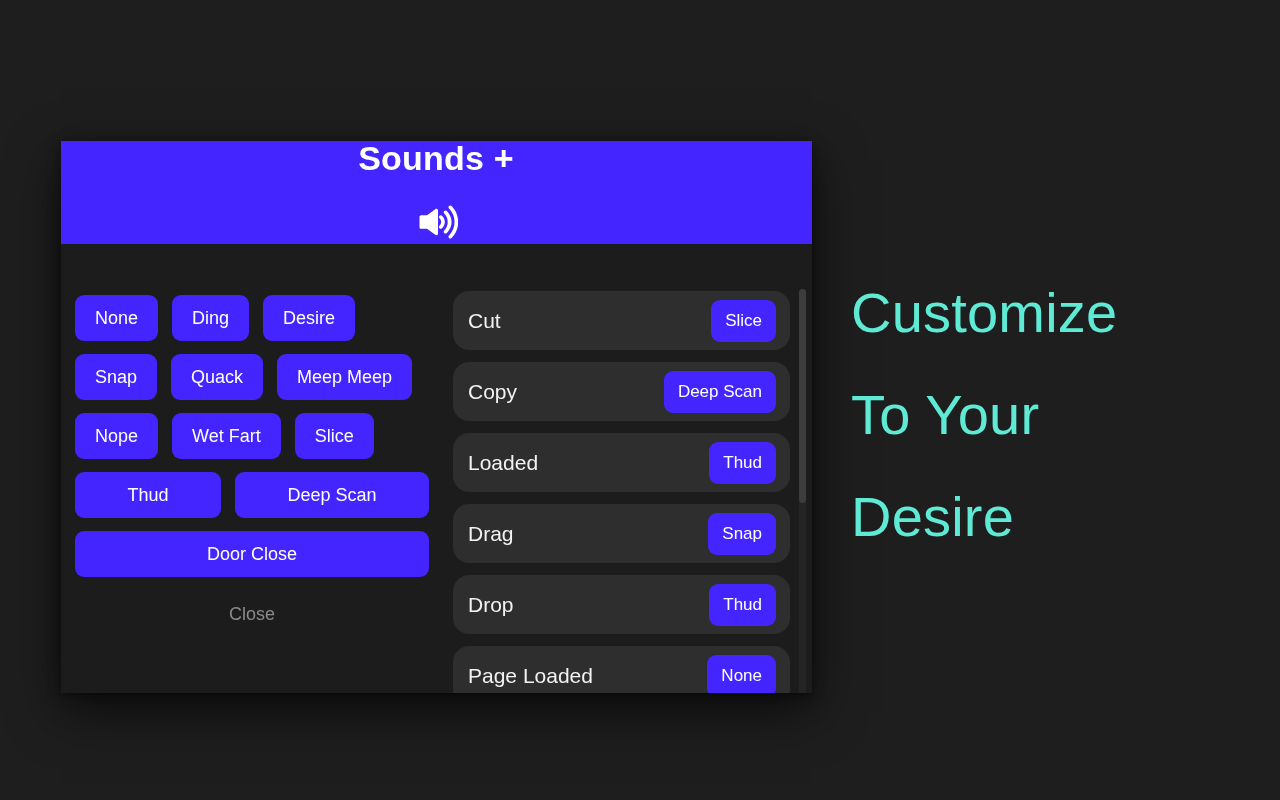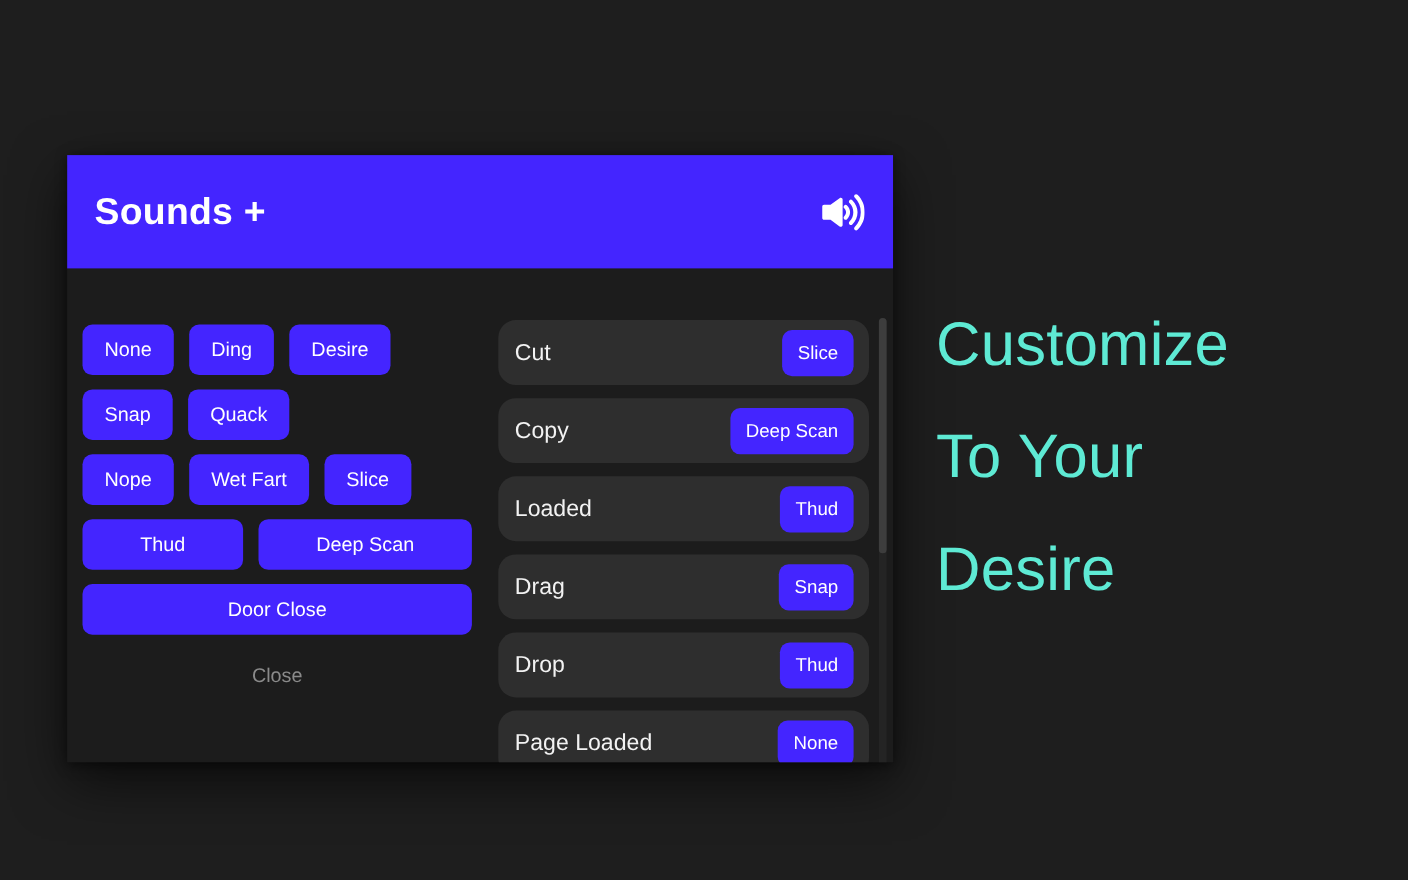--- a/index.html
+++ b/index.html
@@ -35,20 +35,21 @@
   }
 
   
   .panel-header {
     height: 103px;
     background: #4425FF;
     display: flex;
     align-items: center;
     justify-content: space-between;
     padding: 0 26px 0 25px;
+    flex-direction: column;
   }
 
   .panel-title {
     color: #ffffff;
     font-size: 34px;
     font-weight: 700;
     letter-spacing: 0.2px;
     line-height: 1;
   }
 
@@ -225,20 +226,21 @@
 
         <div class="chip-row">
           <button class="chip">None</button>
           <button class="chip">Ding</button>
           <button class="chip">Desire</button>
         </div>
 
         <div class="chip-row">
           <button class="chip">Snap</button>
           <button class="chip">Quack</button>
+          <button class="chip">Meep Meep</button>
         </div>
 
         <div class="chip-row">
           <button class="chip">Nope</button>
           <button class="chip">Wet Fart</button>
           <button class="chip">Slice</button>
         </div>
 
         <div class="chip-row">
           <button class="chip wide">Thud</button>

